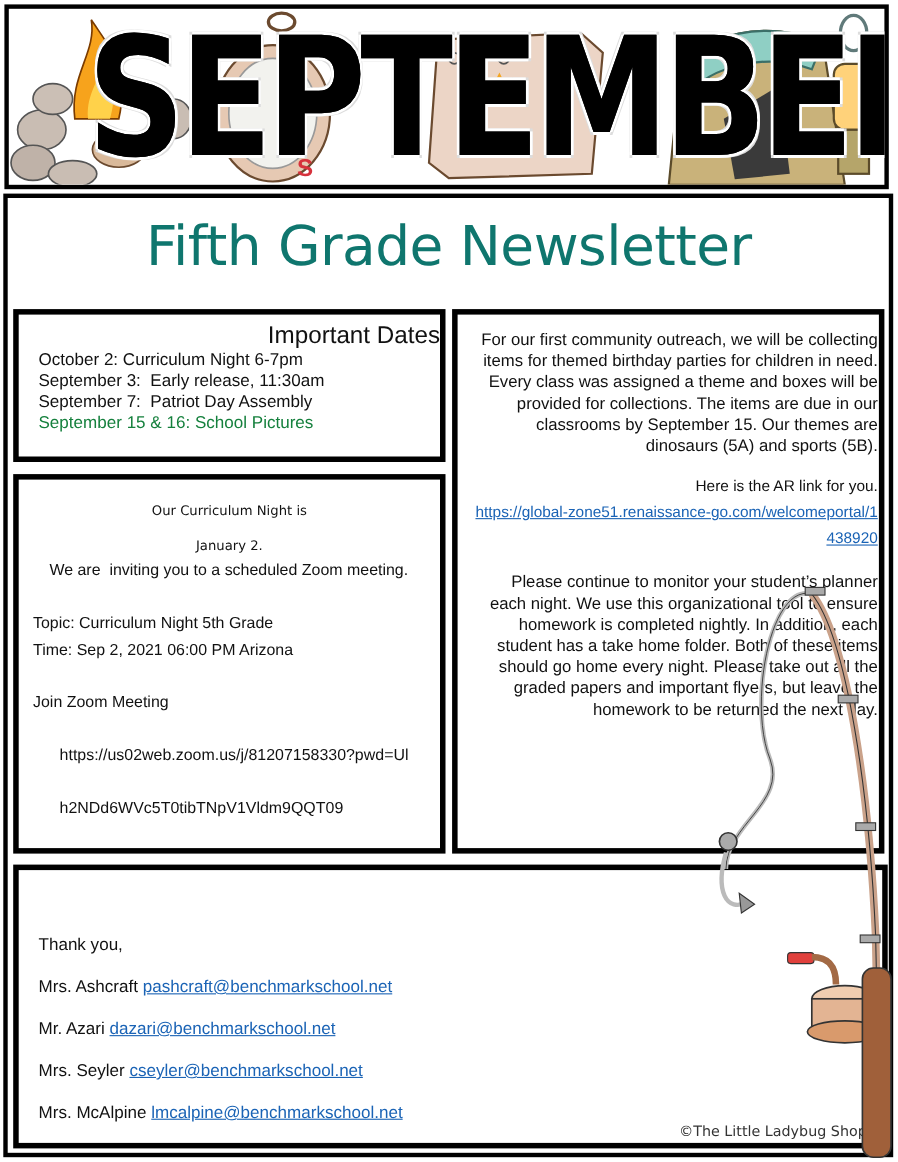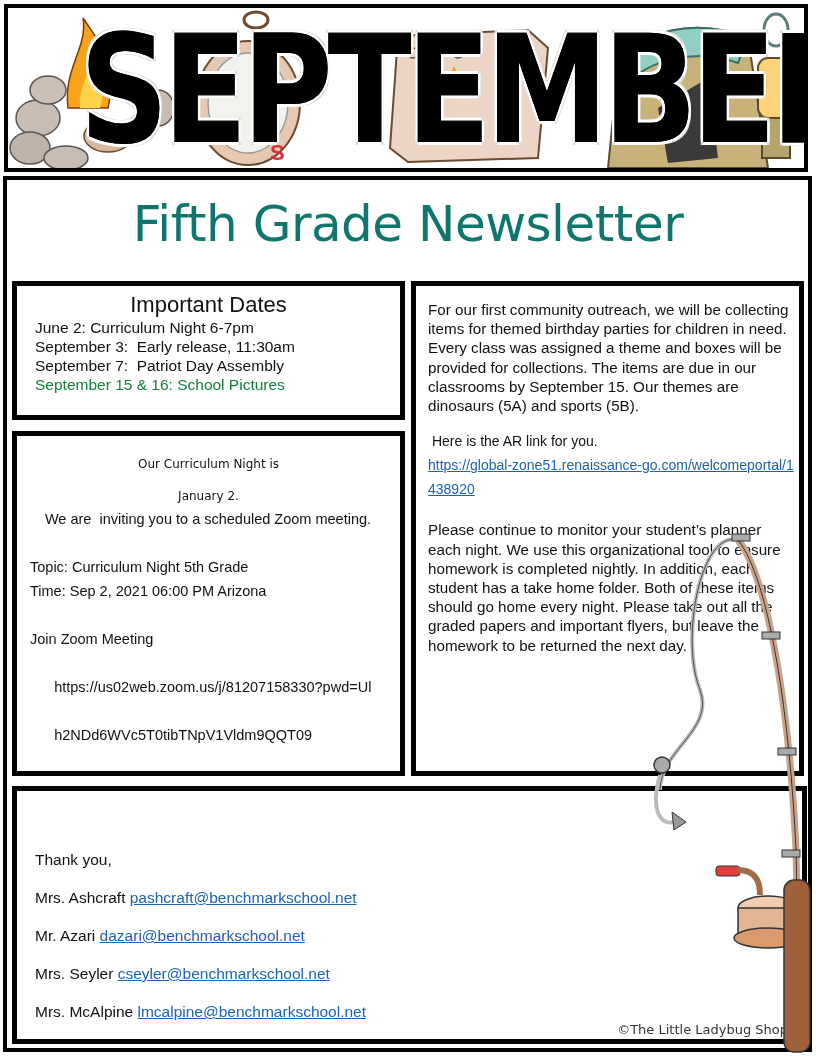--- a/index.html
+++ b/index.html
@@ -11,24 +11,24 @@
   .banner-title { position:absolute; left:0; right:0; top:2px; text-align:center; font-family:"DejaVu Sans", sans-serif; font-weight:bold; font-size:150px; line-height:160px; letter-spacing:-6px; color:#000; transform:scaleX(0.82); transform-origin:center;
     -webkit-text-stroke:0; text-shadow: 0 0 0 #000, 3px 0 0 #fff, -3px 0 0 #fff, 0 3px 0 #fff, 0 -3px 0 #fff, 3px 3px 0 #ddd, -3px -3px 0 #ddd, 3px -3px 0 #ddd, -3px 3px 0 #ddd; }
 
   
   .frame { position:absolute; left:3px; top:176px; width:809px; height:876px; border:4px solid #000; box-sizing:border-box; }
   .page-title { position:absolute; left:0; right:0; top:195px; text-align:center; font-family:"DejaVu Sans", sans-serif; font-weight:normal; font-size:50px; letter-spacing:-0.5px; color:#0f766e; }
 
   .box { position:absolute; border:5px solid #000; box-sizing:border-box; background:#fff; }
   .box.dates { left:12px; top:281px; width:393px; height:139px; }
   .box.zoom { left:12px; top:431px; width:393px; height:345px; }
-  .box.right { left:411px; top:281px; width:393px; height:495px; }
+  .box.right { left:411px; top:281px; width:393px; height:495px;text-align:right; }
   .box.bottom { left:12px; top:786px; width:795px; height:258px; }
 
-  .dates-title { position:absolute; left:0; right:0; top:6px; text-align:center; font-size:22px; }
+  .dates-title { position:absolute; left:0; right:0; top:6px; text-align:right; font-size:22px; }
   .dates-list { position:absolute; left:18px; top:32px; font-size:15.5px; line-height:19px; }
   .dates-list div { white-space:pre; }
 
   .zoom-head { position:absolute; left:0; right:0; top:12px; text-align:center; font-family:"DejaVu Sans", sans-serif; font-size:12px; line-height:32px; }
   .zoom-body { position:absolute; left:13px; top:71px; right:6px; font-family:"Liberation Sans", sans-serif; font-size:14.5px; line-height:24px; }
   .zoom-body .invite { text-align:center; margin-left:-8px; }
   .zoom-body div { white-space:pre; }
 
   .right-text { position:absolute; left:12px; top:14px; width:370px; font-size:15.2px; line-height:19.2px; }
   .right-text p { margin:0; }
@@ -86,21 +86,21 @@
   </svg>
   <div class="banner-title">SEPTEMBER</div>
 </div>
 
 <div class="frame"></div>
 <div class="page-title">Fifth Grade Newsletter</div>
 
 <div class="box dates">
   <div class="dates-title">Important Dates</div>
   <div class="dates-list">
-    <div>June 2: Curriculum Night 6-7pm</div>
+    <div>October 2: Curriculum Night 6-7pm</div>
     <div>September 3:  Early release, 11:30am</div>
     <div>September 7:  Patriot Day Assembly</div>
     <div style="color:#15803d">September 15 &amp; 16: School Pictures</div>
   </div>
 </div>
 
 <div class="box zoom">
   <div class="zoom-head">
     <div>Our Curriculum Night is</div>
     <div>January 2.</div>

